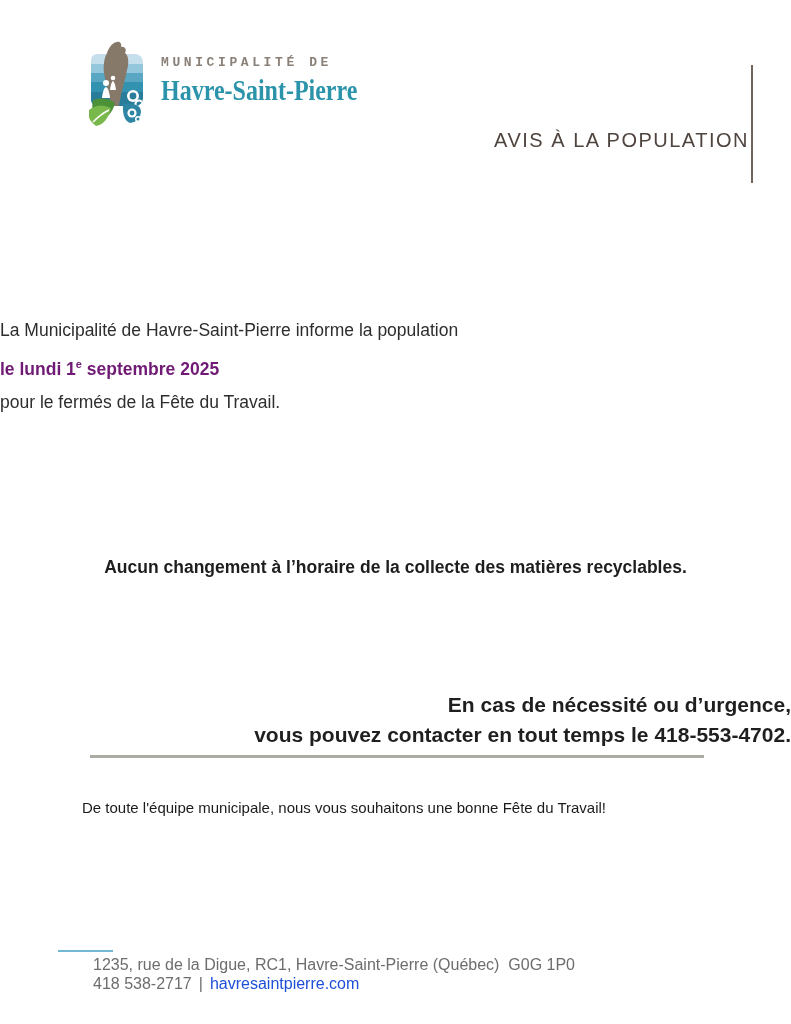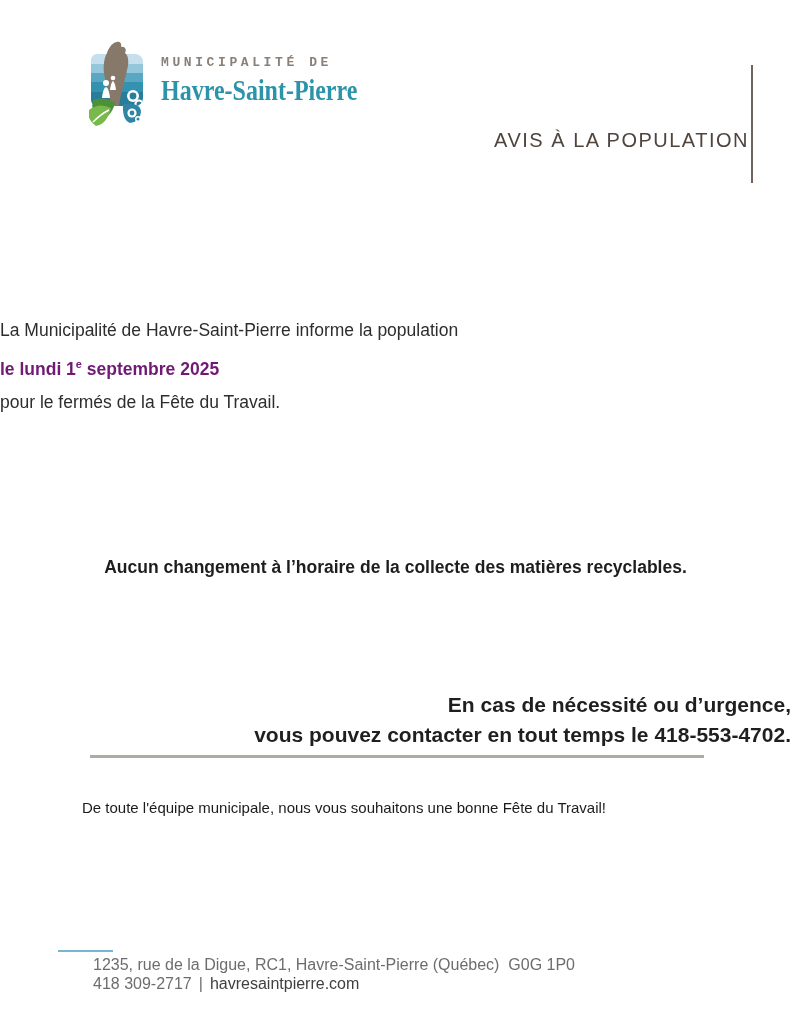--- a/index.html
+++ b/index.html
@@ -67,21 +67,21 @@
   .footer-accent {
     position:absolute; left:58px; top:950px; width:55px; height:2px;
     background:#74b7d5;
   }
   .footer-text {
     position:absolute; left:93px; top:956px;
     font-size:16px; color:#6d6d6d; line-height:18.5px;
   }
   .footer-address { white-space:pre-wrap; }
   .footer-sep { margin:0 7px; }
-  .footer-website { color:#404040; text-decoration:none;text-align:right; }
+  .footer-website { color:#1d4ed8; text-decoration:none;text-align:right; }
 </style>
 </head>
 <body>
 
 <div class="page">
 
   <div class="logo">
     <svg class="logo-graphic" viewBox="0 0 62 90" aria-hidden="true">
       <defs>
         <clipPath id="shieldClip">
@@ -149,16 +149,16 @@
     <div>vous pouvez contacter en tout temps le 418-553-4702.</div>
   </div>
 
   <div class="divider"></div>
 
   <div class="closing-line">De toute l'équipe municipale, nous vous souhaitons une bonne Fête du Travail!</div>
 
   <div class="footer-accent"></div>
   <div class="footer-text">
     <div class="footer-address">1235, rue de la Digue, RC1, Havre-Saint-Pierre (Québec)  G0G 1P0</div>
-    <div><span>418 309-2717</span><span class="footer-sep">|</span><span class="footer-website">havresaintpierre.com</span></div>
+    <div><span>418 538-2717</span><span class="footer-sep">|</span><span class="footer-website">havresaintpierre.com</span></div>
   </div>
 
 </div>
 
 </body></html>

